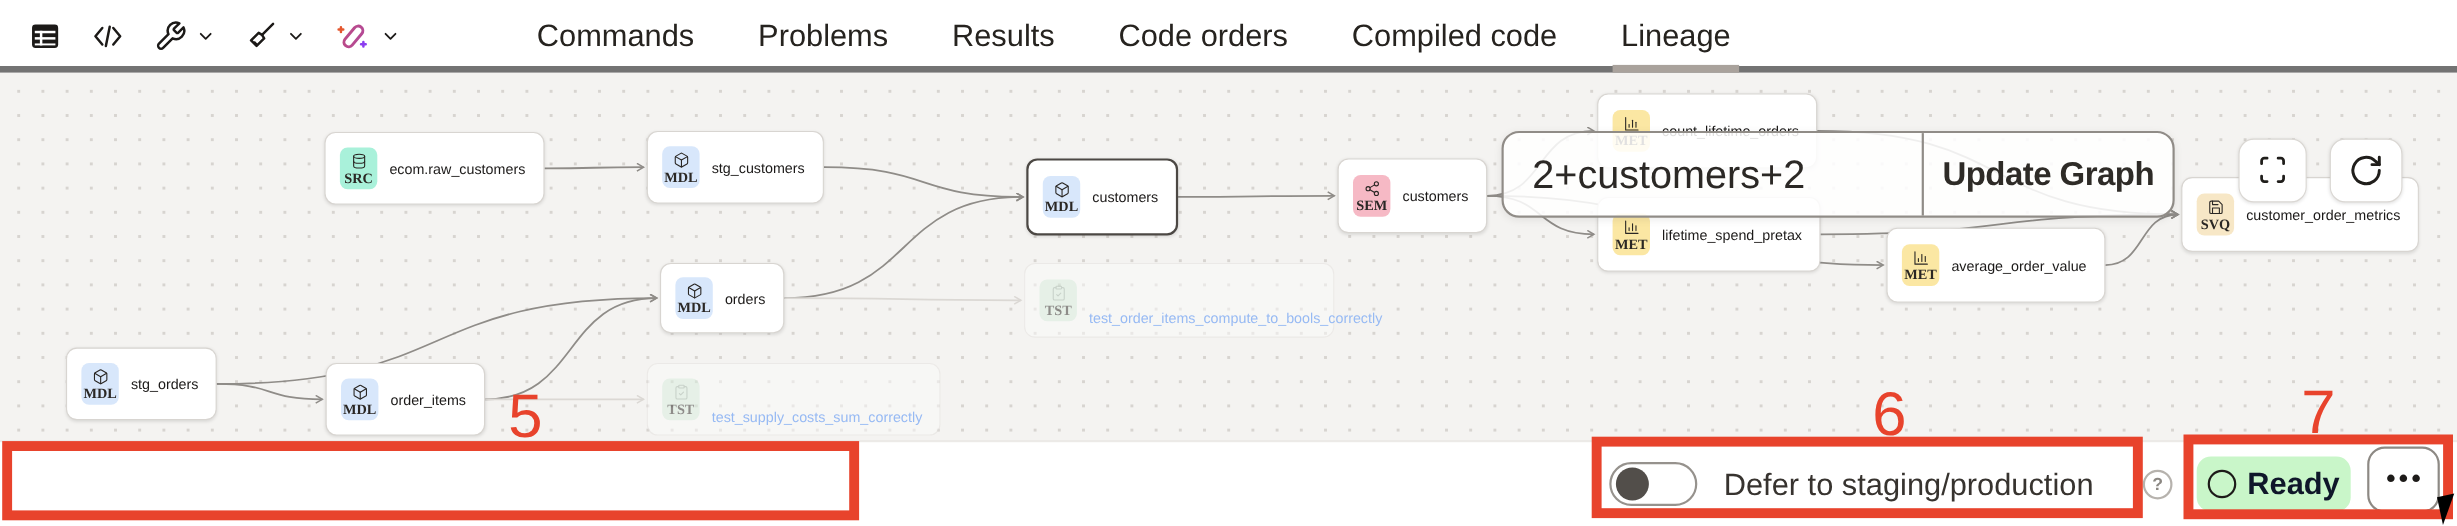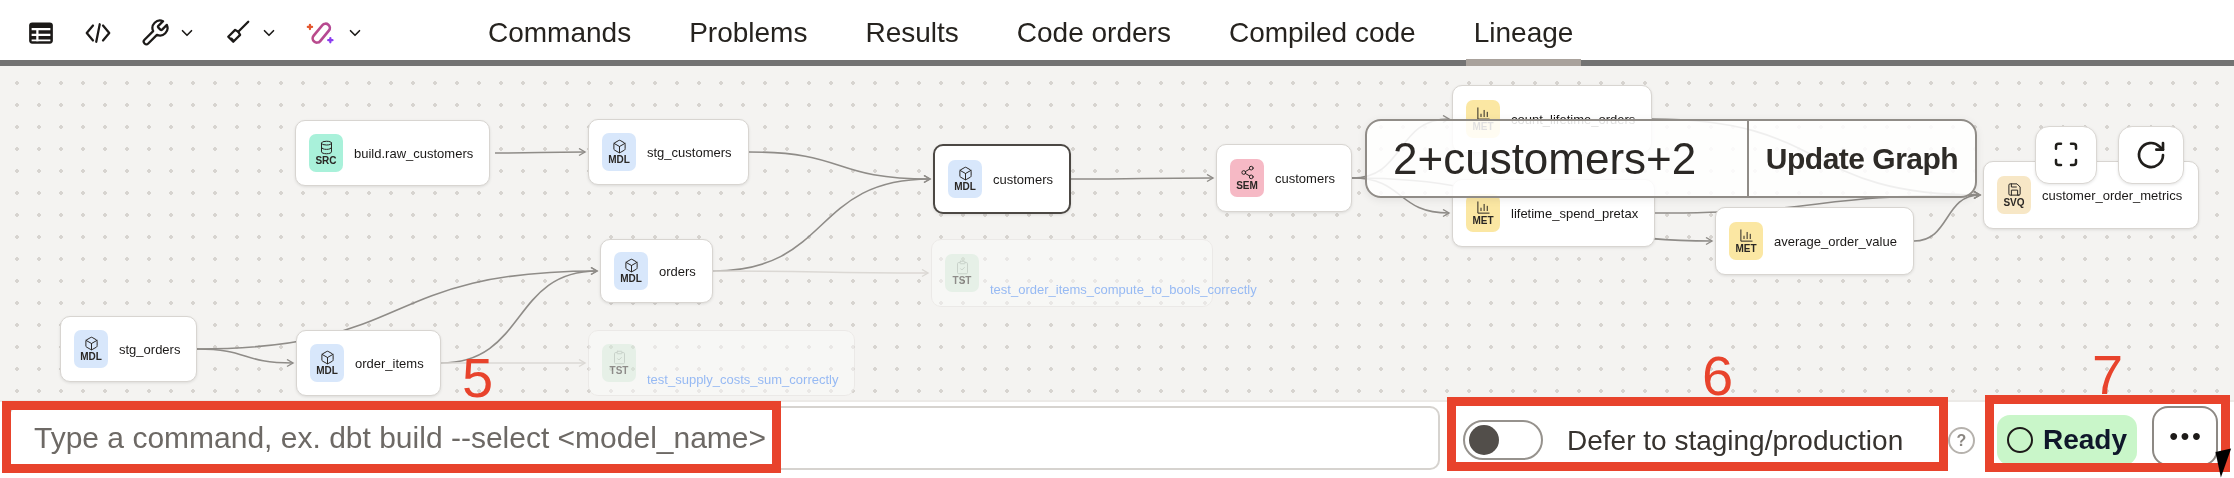--- a/index.html
+++ b/index.html
@@ -22,33 +22,33 @@
   .edge.faded { stroke:#dbd8d4; }
 
   .node { position:absolute; display:flex; align-items:center; gap:11px; padding:0 16px 0 13px; background:#ffffff;
           border:1.5px solid #d8d5d1; border-radius:10px; box-shadow:0 1px 3px rgba(0,0,0,.10); z-index:2; cursor:pointer; }
   .node.selected { border:2.5px solid #4c4844; }
   .node.faded { opacity:.5; background:#fbfbfa; border-color:#e4e1de; box-shadow:none; }
   .node .label { font-size:13px; font-weight:500; color:#1b1918; white-space:nowrap; }
   .node.faded .label { color:#3b82f6; white-space:normal; line-height:1.35;margin-top:34px; }
   .badge { width:34px; height:38px; border-radius:7px; display:flex; flex-direction:column; align-items:center; justify-content:center; gap:1px; flex:none; }
   .badge svg { display:block; }
-  .badge .btype { font-family:Liberation Sans, sans-serif; font-size:10px; font-weight:700; color:#2a2724; line-height:1; }
+  .badge .btype { font-family:Liberation Serif, serif; font-size:13px; font-weight:700; color:#2a2724; line-height:1; }
   .badge-SRC { background:#a9f1da; }
   .badge-MDL { background:#d8e7fb; }
   .badge-SEM { background:#f6b9c5; }
   .badge-MET { background:#fbe7a3; }
   .badge-SVQ { background:#f7e7c6; }
   .badge-TST { background:#d9efdf; }
 
   
   .selector { position:absolute; left:1365px; top:53px; width:612px; height:79px; background:rgba(255,255,255,.86);
               border:2px solid #908c87; border-radius:16px; display:flex; align-items:stretch; z-index:5; box-shadow:0 2px 8px rgba(0,0,0,.08); }
   .selector-input { width:380px; border:none; background:transparent; outline:none; font-family:"Liberation Sans",sans-serif;
-                    font-size:44px; color:#2b2825; padding:0 0 0 26px; }
+                    font-size:36px; color:#2b2825; padding:0 0 0 26px; }
   .selector-btn { flex:1; border-left:2px solid #908c87; display:flex; align-items:center; justify-content:center;
                   font-size:30px; font-weight:700; color:#2e2b27; letter-spacing:-0.5px; cursor:pointer; white-space:nowrap; }
 
   .canvas-btn { position:absolute; background:#ffffff; border:1.5px solid #dad7d3; border-radius:14px; display:flex; align-items:center;
                 justify-content:center; z-index:6; box-shadow:0 1px 3px rgba(0,0,0,.10); cursor:pointer; color:#201e1b; }
   #btn-fullscreen { left:2035px; top:60px; width:62px; height:58px; }
   #btn-refresh   { left:2118px; top:60px; width:66px; height:58px; }
 
   
   .bottombar { position:absolute; left:0; top:400px; width:2234px; height:78px; background:#ffffff; border-top:2px solid #eceae7; z-index:10; }
@@ -178,21 +178,21 @@
   <div id="nodes">
       <div class="node" style="left: 295px; top: 54px; height: 66px;">
         <span class="badge badge-SRC">
           <svg width="15" height="15" viewBox="0 0 24 24" fill="none" stroke="#2a2724" stroke-width="1.6" stroke-linecap="round" stroke-linejoin="round">
             <ellipse cx="12" cy="5" rx="8" ry="3"></ellipse>
             <path d="M4 5v14c0 1.7 3.6 3 8 3s8-1.3 8-3V5"></path>
             <path d="M4 12c0 1.7 3.6 3 8 3s8-1.3 8-3"></path>
           </svg>
           <span class="btype">SRC</span>
         </span>
-        <span class="label">build.raw_customers</span>
+        <span class="label">ecom.raw_customers</span>
       </div>
       <div class="node" style="left: 588px; top: 53px; height: 66px;">
         <span class="badge badge-MDL">
           <svg width="15" height="15" viewBox="0 0 24 24" fill="none" stroke="#2a2724" stroke-width="1.6" stroke-linecap="round" stroke-linejoin="round">
             <path d="M21 8a2 2 0 0 0-1-1.73l-7-4a2 2 0 0 0-2 0l-7 4A2 2 0 0 0 3 8v8a2 2 0 0 0 1 1.73l7 4a2 2 0 0 0 2 0l7-4A2 2 0 0 0 21 16Z"></path>
             <path d="m3.3 7 8.7 5 8.7-5"></path>
             <path d="M12 22V12"></path>
           </svg>
           <span class="btype">MDL</span>
         </span>
@@ -340,21 +340,20 @@
   </div>
   <div class="canvas-btn" id="btn-refresh">
     <svg width="32" height="32" viewBox="0 0 24 24" fill="none" stroke="#201e1b" stroke-width="2" stroke-linecap="round" stroke-linejoin="round">
         <path d="M21 12a9 9 0 1 1-2.64-6.36L21 8"></path>
         <polyline points="21 3 21 8 16 8"></polyline>
       </svg>
   </div>
 </div>
 
 <div class="bottombar">
-  <input class="cmd-input" placeholder="Type a command, ex. dbt build --select &lt;model_name&gt;" style="">
   <div class="toggle">
       <div class="knob"></div>
     </div>
   <div class="defer-label">Defer to staging/production</div>
   <div class="help-circle">?</div>
   <div class="ready-pill">
     <span class="ready-ring"></span>
     <span class="ready-text">Ready</span>
   </div>
   <div class="more-btn">•••</div>

